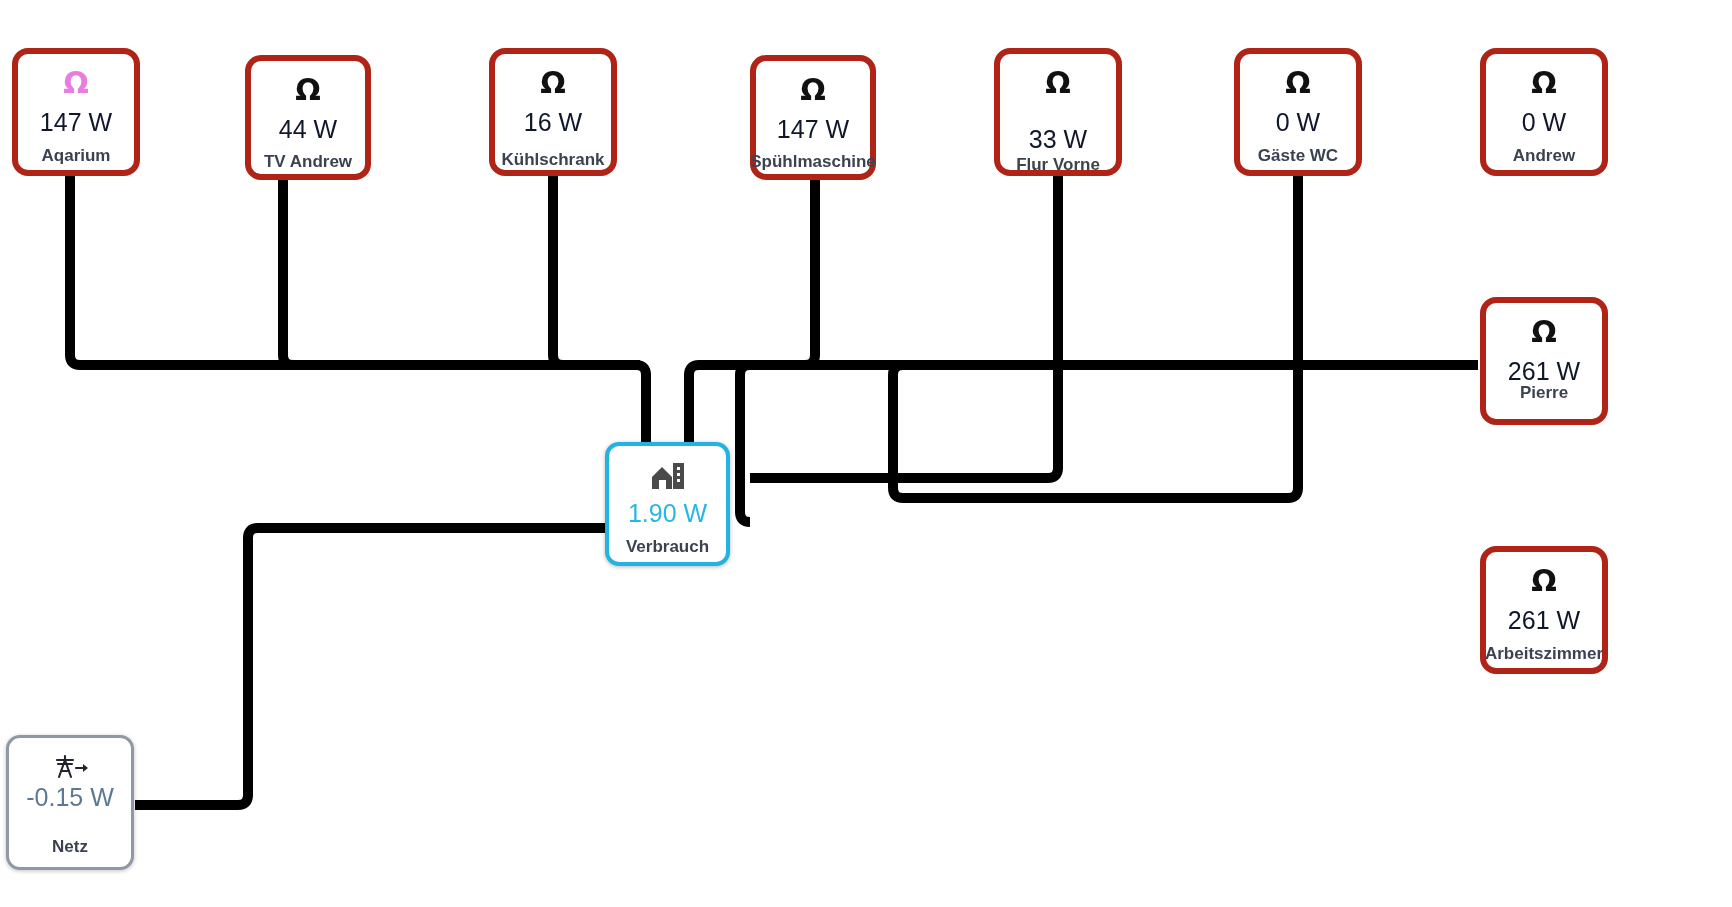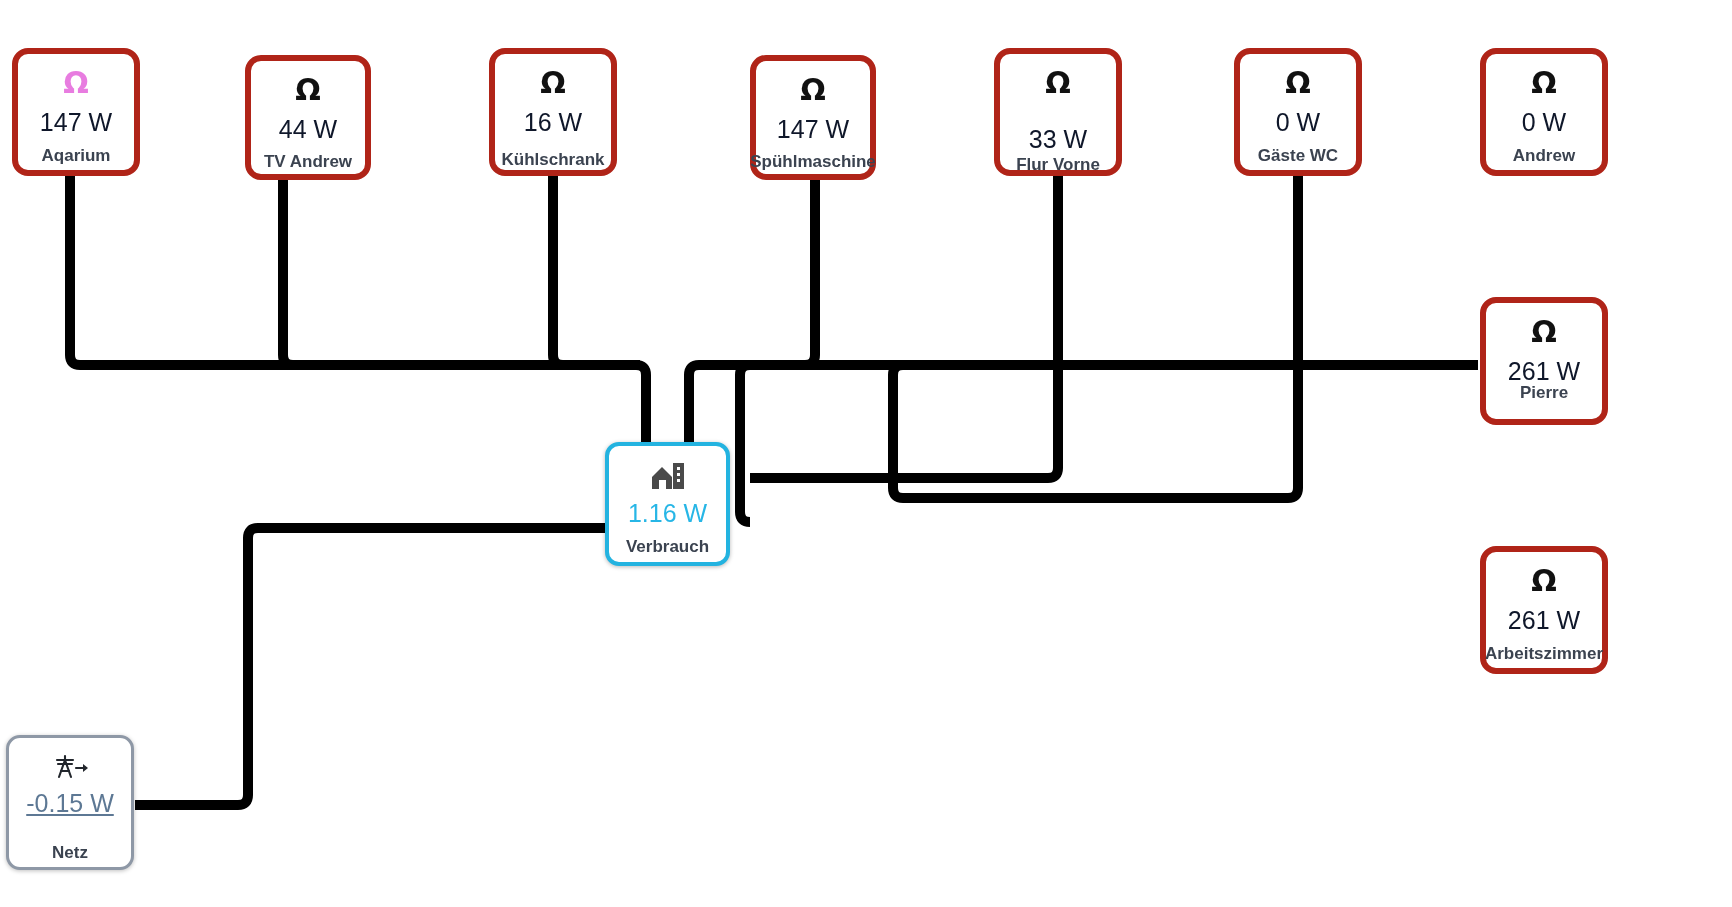--- a/index.html
+++ b/index.html
@@ -155,36 +155,36 @@
     <div class="n-icon svgicon">
       <svg width="34" height="28" viewBox="0 0 34 28" aria-hidden="true">
         <path d="M1 15 L11 5 L21 15 L21 27 L1 27 Z" fill="#4a4a4a"></path>
         <rect x="8" y="18" width="7" height="9" fill="#ffffff"></rect>
         <rect x="22" y="1" width="11" height="26" fill="#4a4a4a"></rect>
         <rect x="26" y="5" width="3" height="3" fill="#ffffff"></rect>
         <rect x="26" y="11" width="3" height="3" fill="#ffffff"></rect>
         <rect x="26" y="17" width="3" height="3" fill="#ffffff"></rect>
       </svg>
     </div>
-    <div class="n-value cyan" style="margin-top:11px;">1.16 W</div>
+    <div class="n-value cyan" style="margin-top:11px;">1.90 W</div>
     <div class="n-label" style="margin-top:12px;text-align:center;">Verbrauch</div>
   </div>
 
   <div class="node grid" style="left:6px;top:735px;width:128px;height:135px;padding-top:16px;">
     <div class="n-icon svgicon">
       <svg width="36" height="26" viewBox="0 0 36 26" aria-hidden="true">
         <g stroke="#22262c" stroke-width="2.1" fill="none" stroke-linecap="round">
           <line x1="13" y1="2" x2="13" y2="6"></line>
           <line x1="5" y1="6" x2="21" y2="6"></line>
           <line x1="6" y1="10" x2="20" y2="10"></line>
           <line x1="13" y1="6" x2="7" y2="23"></line>
           <line x1="13" y1="6" x2="19" y2="23"></line>
           <line x1="9" y1="17" x2="17" y2="17"></line>
           <line x1="24" y1="14" x2="33" y2="14"></line>
         </g>
         <path d="M31 10 L36 14 L31 18 Z" fill="#22262c"></path>
       </svg>
     </div>
-    <div class="n-value gridv" style="margin-top:11px;text-decoration:underline;">-0.15 W</div>
+    <div class="n-value gridv" style="margin-top:5px;">-0.15 W</div>
     <div class="n-label gridl" style="margin-top:28px;">Netz</div>
   </div>
 
 </div>
 
 </body></html>

